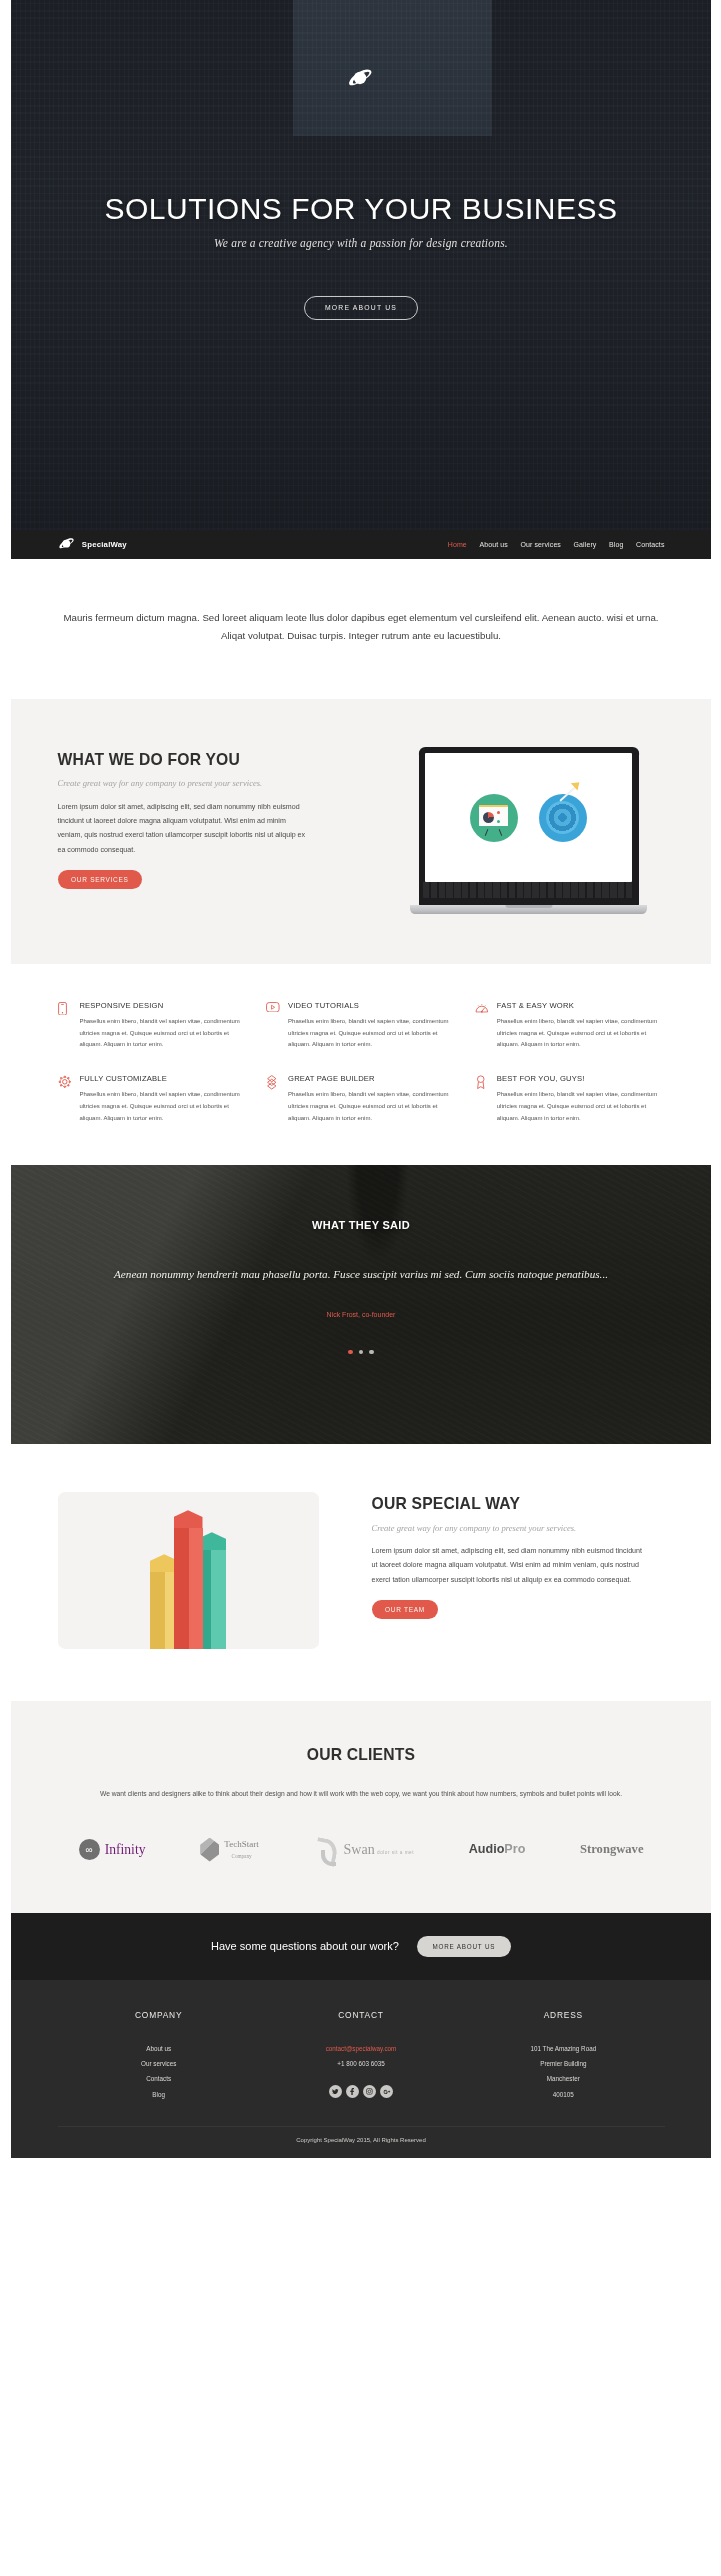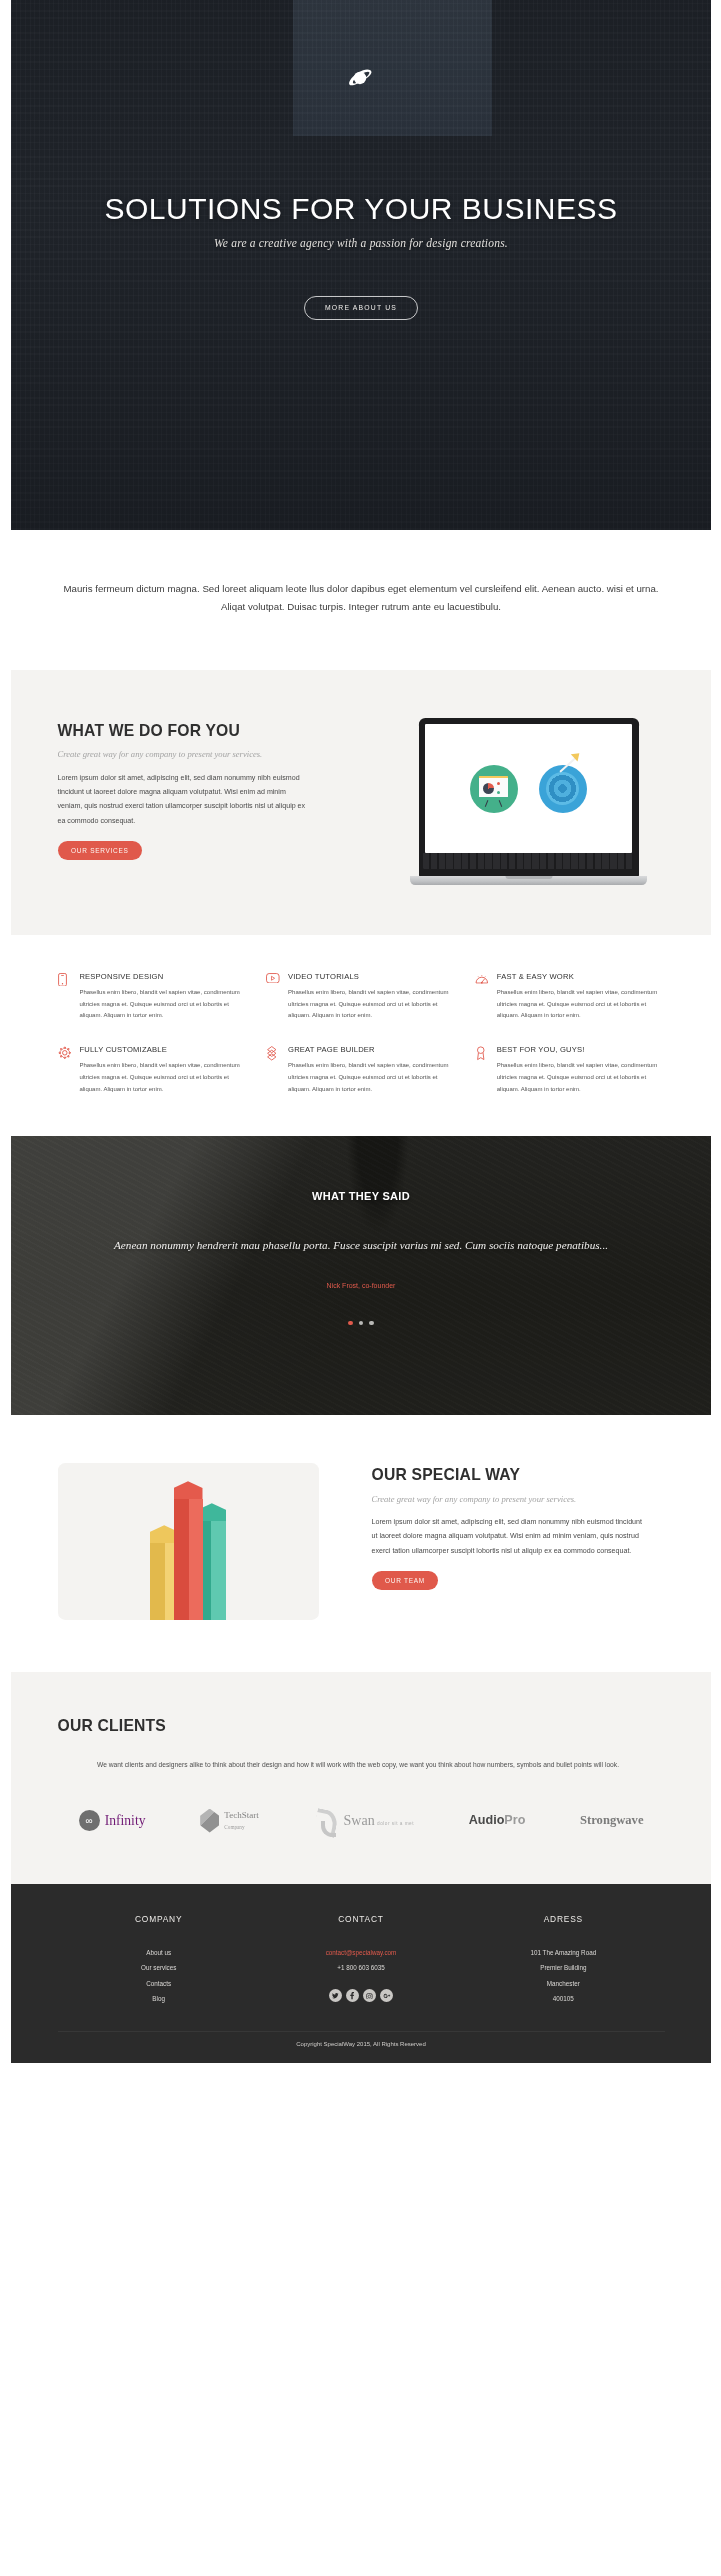--- a/index.html
+++ b/index.html
@@ -318,21 +318,21 @@
   .bar-red .side { background: linear-gradient(90deg,#d94c3e 0 50%, #ec6b5c 50% 100%); height: 121px; }
   .bar-teal .cap { background: #3fb79b; }
   .bar-teal .side { background: linear-gradient(90deg,#32a98d 0 50%, #5fc9b0 50% 100%); height: 99px; }
   .bar-yellow { margin-right: -5.2px; z-index: 1; }
   .bar-red { z-index: 3; }
   .bar-teal { margin-left: -5.2px; z-index: 2; }
   .sw-right { margin-left: auto; width: 293px; padding-top: 3.1px; }
   .sw-right .body-copy { width: 272px; }
 
   
-  .clients { background: #f4f3f1; padding: 45px 0 50px; }
+  .clients { background: #f4f3f1; padding: 45px 0 50px; text-align:center; }
   .clients-desc {
     margin: 24px auto 0; width: 528px;
     font-size: 6.7px; line-height: 1.9; color: #4e4e4e;
   }
   .logos {
     margin-top: 35px;
     display:flex; align-items:center; justify-content: space-between;
     padding: 0 21px;
   }
   .logo { display:flex; align-items:center; gap: 5.2px; color:#8e8e8e; }
@@ -419,20 +419,42 @@
       </svg>
     </div>
 
     <div class="hero-content">
       <h1 class="hero-title">SOLUTIONS FOR YOUR BUSINESS</h1>
       <div class="hero-sub">We are a creative agency with a passion for design creations.</div>
       <button class="btn-ghost">MORE ABOUT US</button>
     </div>
   </section>
 
+  <nav class="navbar">
+    <div class="nav-inner">
+      <div class="brand">
+        <svg width="18" height="12.6" viewBox="0 0 54 38">
+          <g fill="#ffffff">
+            <circle cx="25" cy="17" r="12"></circle>
+            <path d="M5 30 C 0 25, 14 8, 31 2 C 42 -1, 48 2, 47 7 C 46 12, 36 20, 24 26 C 15 30, 8 33, 5 30 Z
+                     M12 27 C 16 29, 26 24, 34 18 C 41 13, 44 8, 43 6 C 42 4, 36 5, 28 9 C 18 14, 9 24, 12 27 Z"></path>
+          </g>
+        </svg>
+        <span class="brand-name">SpecialWay</span>
+      </div>
+      <div class="nav-links">
+        <a class="nav-link active" href="#">Home</a>
+        <a class="nav-link" href="#">About us</a>
+        <a class="nav-link" href="#">Our services</a>
+        <a class="nav-link" href="#">Gallery</a>
+        <a class="nav-link" href="#">Blog</a>
+        <a class="nav-link" href="#">Contacts</a>
+      </div>
+    </div>
+  </nav>
 
   <section class="intro">
     <p>Mauris fermeum dictum magna. Sed loreet aliquam leote llus dolor dapibus eget elementum vel cursleifend elit. Aenean aucto. wisi et urna. Aliqat volutpat. Duisac turpis. Integer rutrum ante eu lacuestibulu.</p>
   </section>
 
   <section class="section-gray whatwedo">
     <div class="container">
       <div class="wd-left">
         <h2 class="h2">WHAT WE DO FOR YOU</h2>
         <div class="sub-serif">Create great way for any company to present your services.</div>
@@ -638,20 +660,26 @@
         </div>
 
         <div class="logo">
           <span class="logo-strong">Strongwave</span>
         </div>
 
       </div>
     </div>
   </section>
 
+  <section class="ctabar">
+    <div class="container">
+      <div class="cta-text">Have some questions about our work?</div>
+      <button class="btn-light">MORE ABOUT US</button>
+    </div>
+  </section>
 
   <footer class="footer">
     <div class="container">
       <div class="foot-cols">
 
         <div>
           <div class="foot-h">COMPANY</div>
           <div class="foot-li">About us</div>
           <div class="foot-li">Our services</div>
           <div class="foot-li">Contacts</div>

